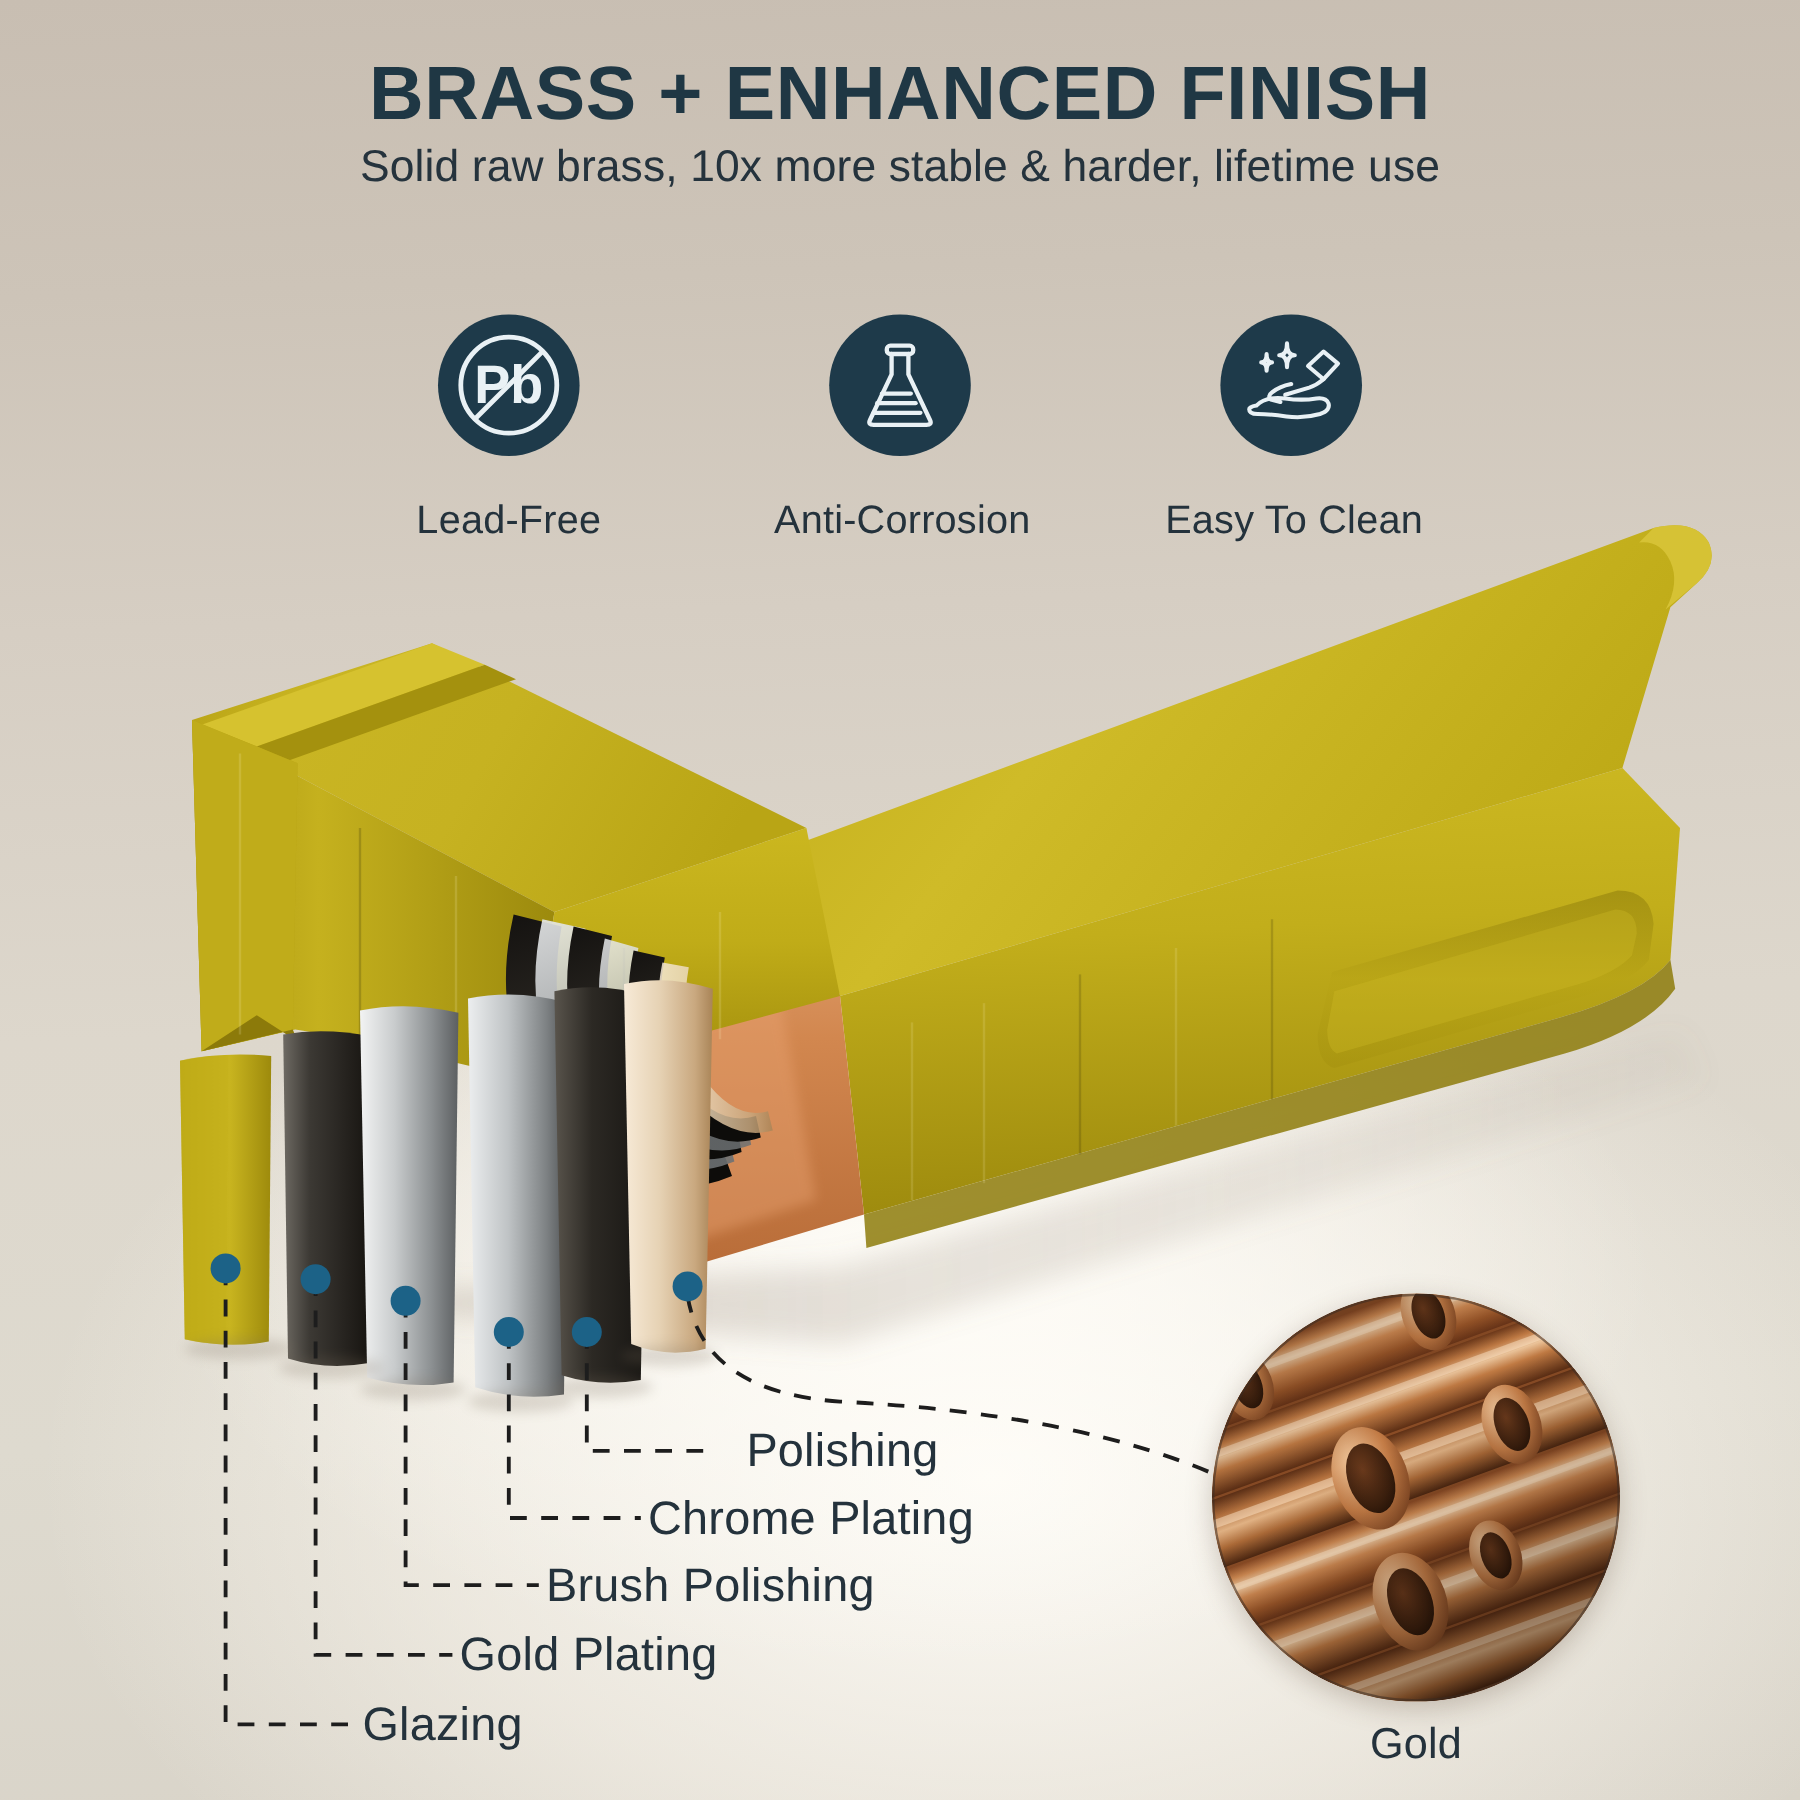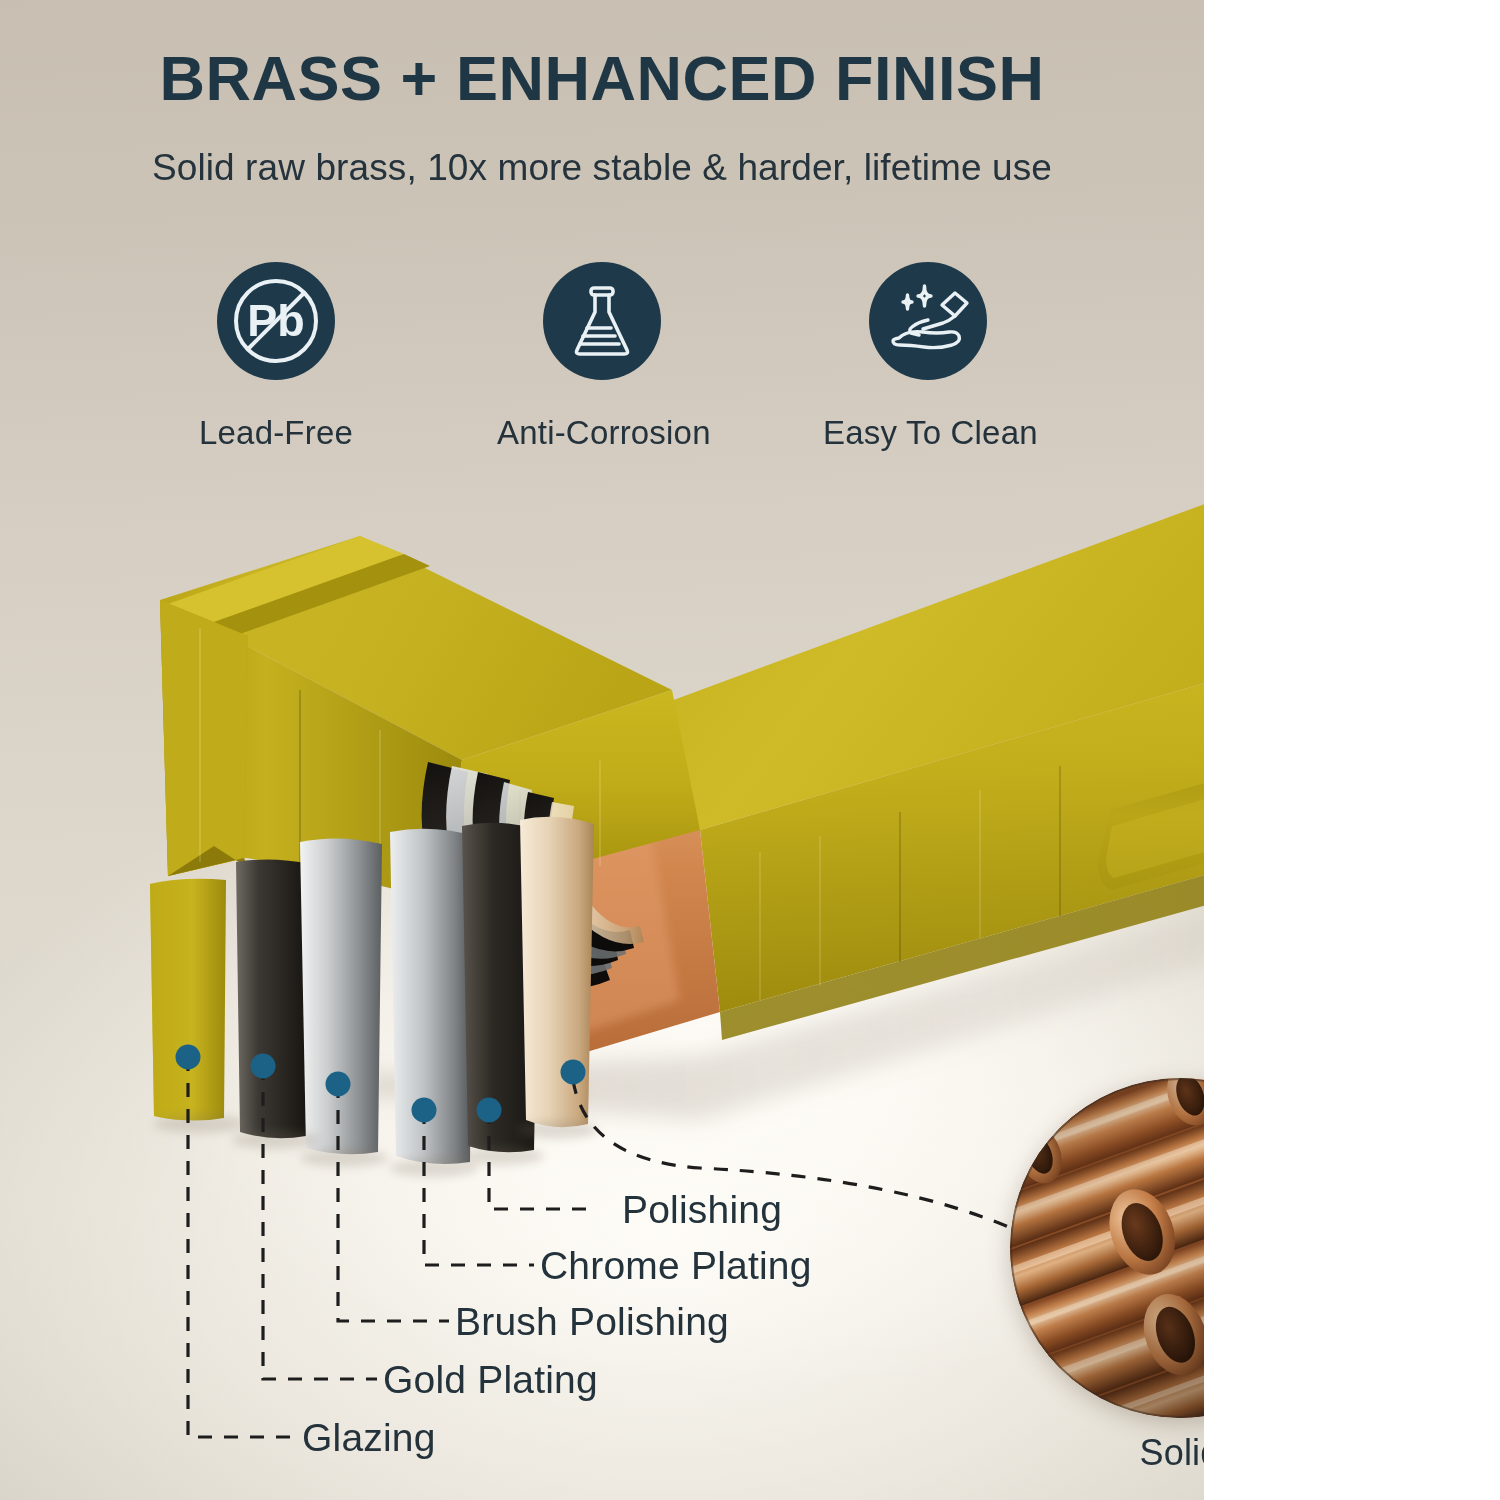--- a/index.html
+++ b/index.html
@@ -3,35 +3,35 @@
 <meta charset="utf-8">
 <title>Brass + Enhanced Finish</title>
 <style>
   html,body{margin:0;padding:0;}
   body{
     width:1500px;height:1500px;
     font-family:"Liberation Sans","DejaVu Sans",sans-serif;
     overflow:hidden;
   }
   #page{
-    position:relative;width:1204px;height:1500px;
+    position:relative;width:1500px;height:1500px;
     background:
       radial-gradient(ellipse 1100px 700px at 55% 82%, rgba(255,253,248,.95) 0%, rgba(250,246,238,.55) 42%, rgba(250,246,238,0) 72%),
       linear-gradient(178deg,#c8beb2 0%, #cdc4b8 16%, #d6cec3 34%, #ddd7cc 56%, #dedacf 78%, #d9d4c9 100%);
     overflow:hidden;
   }
 
   
   .hdr{position:absolute;left:0;right:0;top:46px;text-align:center;}
   .hdr h1{
     margin:0;font-size:63px;line-height:1.04;font-weight:700;
     letter-spacing:.5px;color:#1f3744;
   }
   .hdr .sub{
-    margin-top:36px;font-size:37px;line-height:1.1;font-weight:400;
+    margin-top:7px;font-size:37px;line-height:1.1;font-weight:400;
     color:#25333d;letter-spacing:.1px;
   }
 
   
   .badges{
     position:absolute;top:262px;left:0;right:0;
     display:flex;justify-content:center;gap:116px;
   }
   .badge{width:210px;text-align:center;}
   .badge .circ{
@@ -461,16 +461,16 @@
                 <ellipse rx="25" ry="35" fill="url(#ringG)"></ellipse>
                   <ellipse rx="15" ry="24" fill="url(#boreG)"></ellipse>
               </g>
             </g>
           </g>
           <rect width="340" height="340" fill="url(#insetVig)"></rect>
         </g>
         <circle cx="170" cy="170" r="169" fill="none" stroke="#3b2c22" stroke-width="2" opacity="0.55"></circle>
       </svg>
     </div>
-    <div class="brass-cap">Solid</div>
+    <div class="brass-cap">Gold</div>
   </div>
 
 </div>
 
 </body></html>

